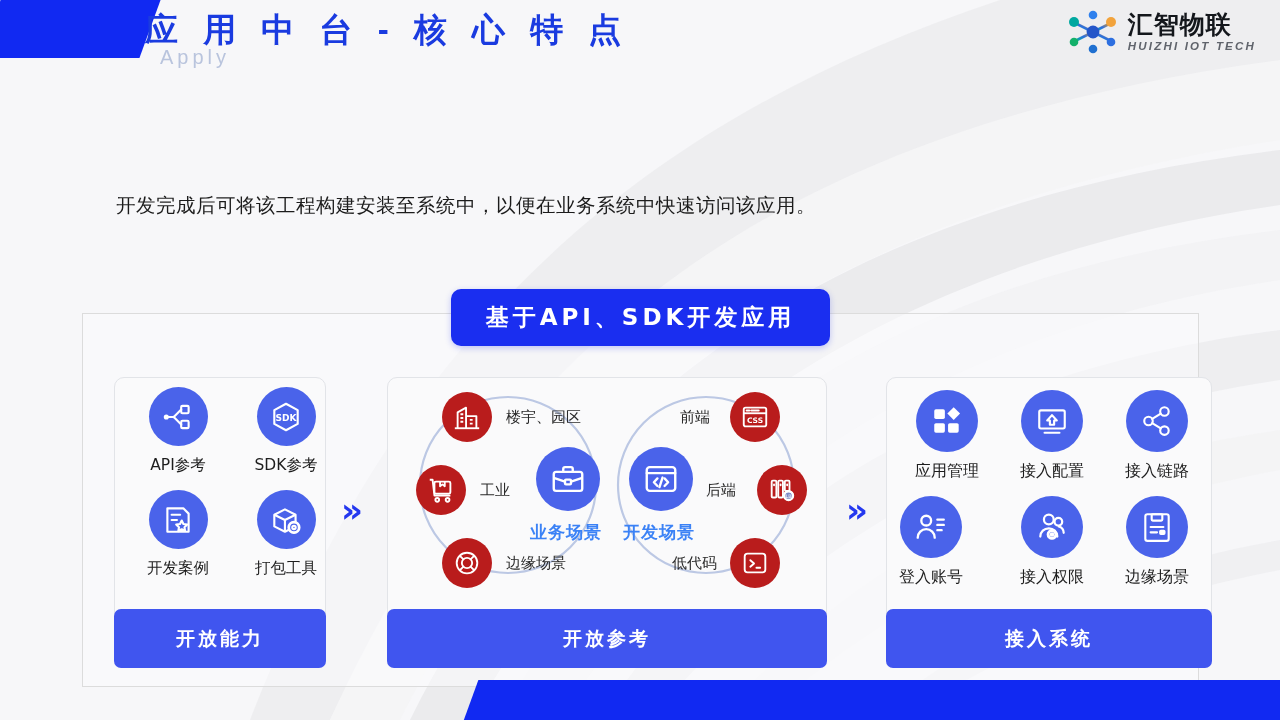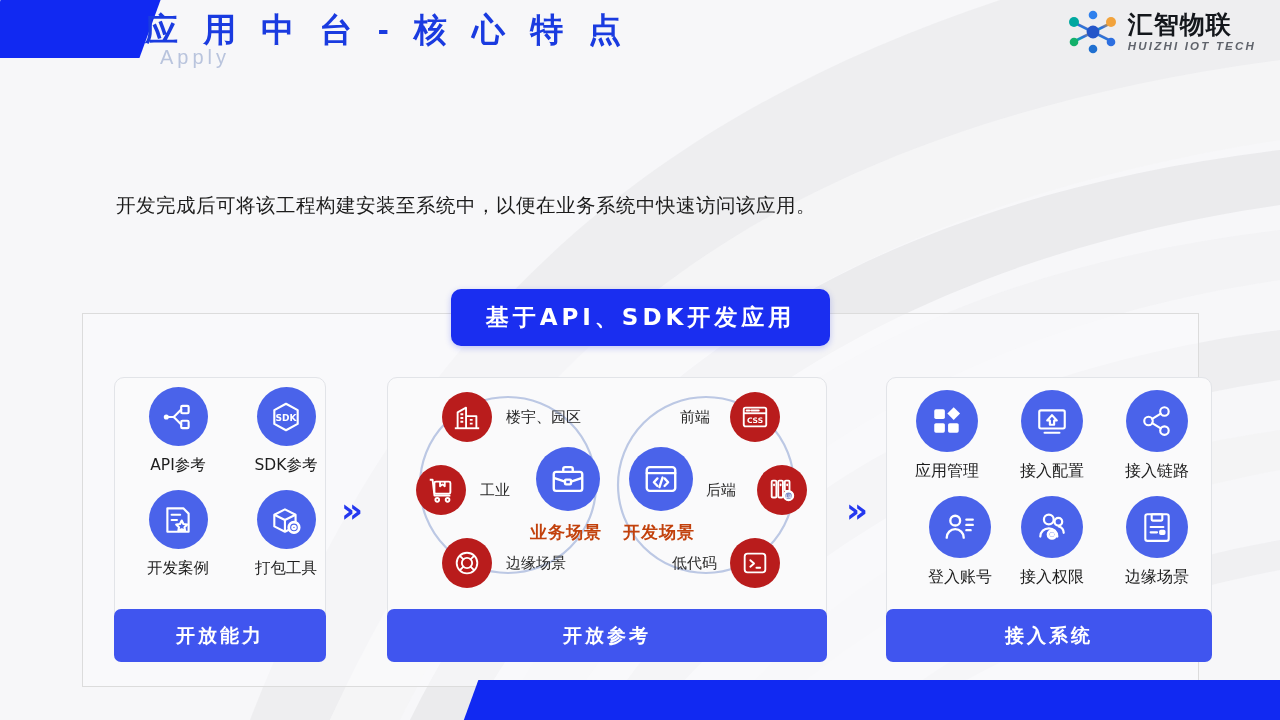--- a/index.html
+++ b/index.html
@@ -92,21 +92,21 @@
     border: 1px solid #e2e4e8;
     border-radius: 10px;
     background: #fafafb;
   }
   .panel-left   { left: 114px;  top: 377px; width: 212px; height: 275px; }
   .panel-mid    { left: 387px;  top: 377px; width: 440px; height: 275px; }
   .panel-right  { left: 886px;  top: 377px; width: 326px; height: 275px; }
 
   .panel-btn {
     position: absolute;
-    height: 53px;
+    height: 59px;
     background: #4055ef;
     border-radius: 7px;
     display: flex; align-items: center; justify-content: center;
     color: #fff; font-size: 19px; font-weight: bold; letter-spacing: 3px;
     font-family: "DejaVu Sans", sans-serif;
   }
   .btn-left  { left: 114px; top: 609px; width: 212px; }
   .btn-mid   { left: 387px; top: 609px; width: 440px; }
   .btn-right { left: 886px; top: 609px; width: 326px; }
 
@@ -138,38 +138,38 @@
   
   .lt1 { left: 132px; top: 387px; }
   .lt2 { left: 240px; top: 387px; }
   .lt3 { left: 132px; top: 490px; }
   .lt4 { left: 240px; top: 490px; }
 
   
   .rt1 { left: 901px;  top: 390px; }
   .rt2 { left: 1006px; top: 390px; }
   .rt3 { left: 1111px; top: 390px; }
-  .rt4 { left: 914px;  top: 496px; }
+  .rt4 { left: 885px;  top: 496px; }
   .rt5 { left: 1006px; top: 496px; }
   .rt6 { left: 1111px; top: 496px; }
   .rt1 .circ, .rt2 .circ, .rt3 .circ,
   .rt4 .circ, .rt5 .circ, .rt6 .circ { width: 62px; height: 62px; }
   .rt1 .cap, .rt2 .cap, .rt3 .cap,
   .rt4 .cap, .rt5 .cap, .rt6 .cap { font-size: 16px; }
   .orbit-arc { position: absolute; left: 0; top: 0; }
   .hub {
     position: absolute;
     width: 64px; height: 64px; border-radius: 50%;
     background: #4a63ea;
     display: flex; align-items: center; justify-content: center;
   }
   .hub svg { width: 38px; height: 38px; }
   .hub-label {
     position: absolute;
-    font-size: 17px; font-weight: bold; color: #c2410c;
+    font-size: 17px; font-weight: bold; color: #3b82f6;
     letter-spacing: 1px; white-space: nowrap;
     font-family: "DejaVu Sans", sans-serif;
   }
   .node {
     position: absolute;
     width: 50px; height: 50px; border-radius: 50%;
     background: #b91c1c;
     display: flex; align-items: center; justify-content: center;
   }
   .node svg { width: 30px; height: 30px; }

